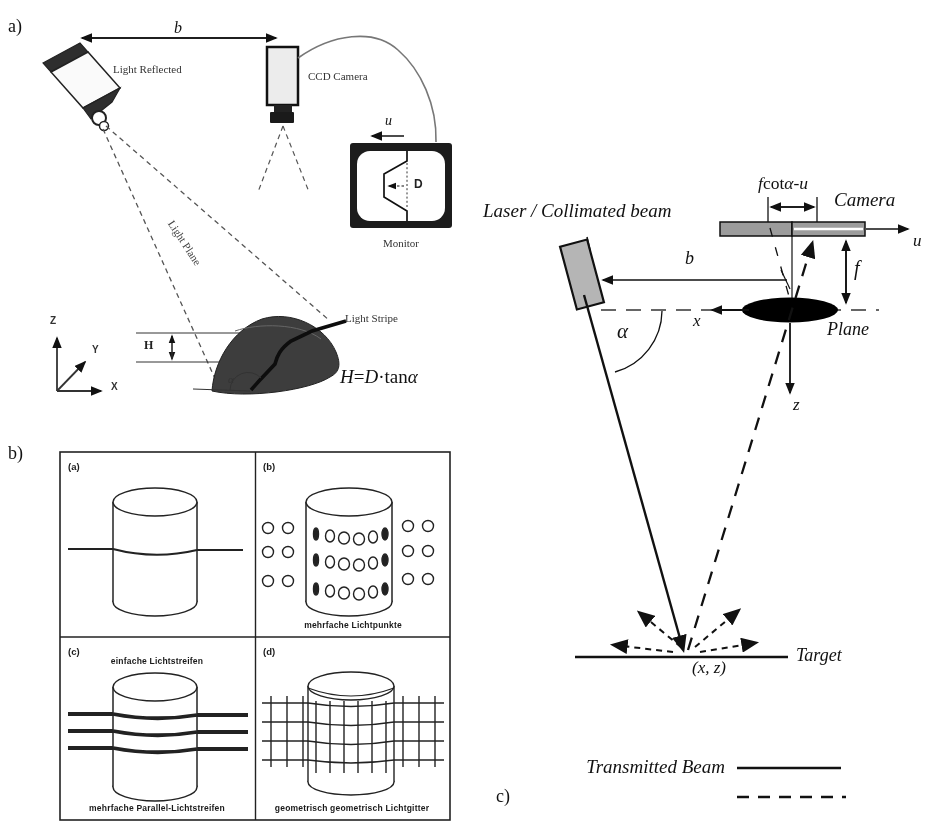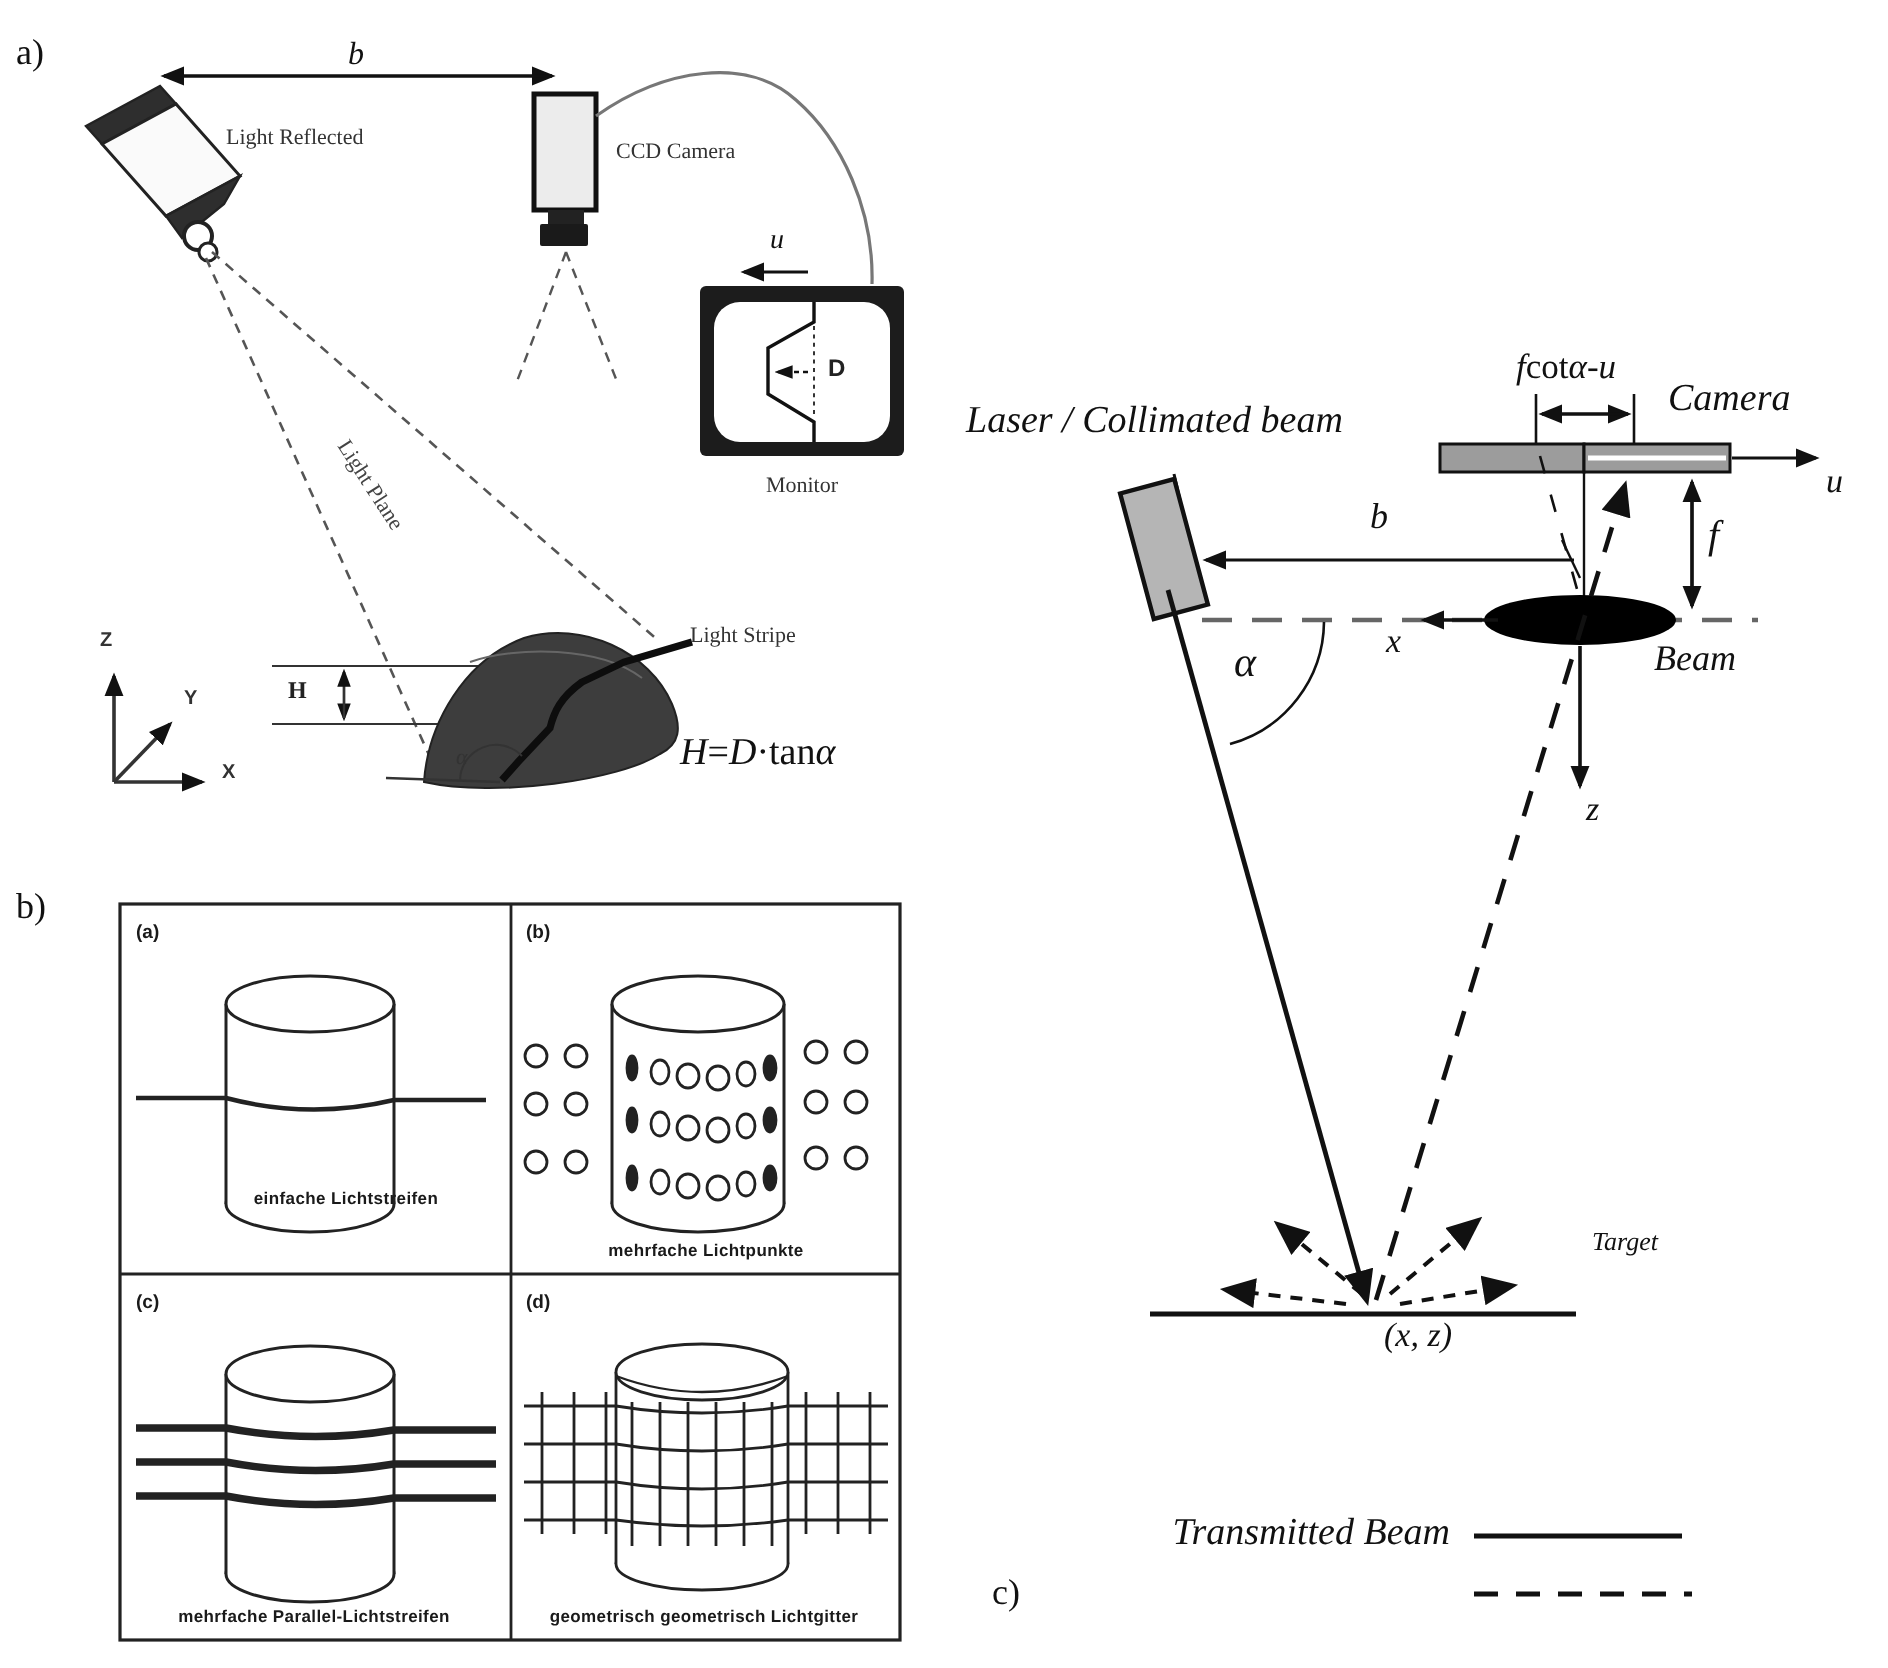--- a/index.html
+++ b/index.html
@@ -291,35 +291,35 @@
 <div class="lbl sans bold" style="left:111px;top:381px;font-size:10px;color:#333;">X</div>
 <div class="lbl serif" style="left:340px;top:367px;font-size:19px;">
   <i>H</i><span>=</span><i>D</i><span>·tan</span><i>α</i>
 </div>
 
 <div class="lbl tag" style="left:8px;top:444px;">b)</div>
 <div class="panel-tag" style="left:68px;top:461px;">(a)</div>
 <div class="panel-tag" style="left:263px;top:461px;">(b)</div>
 <div class="panel-tag" style="left:68px;top:646px;">(c)</div>
 <div class="panel-tag" style="left:263px;top:646px;">(d)</div>
-<div class="caption" style="left:62px;top:594px;width:190px;margin-left:16px;">einfache Lichtstreifen</div>
+<div class="caption" style="left:62px;top:656px;width:190px;">einfache Lichtstreifen</div>
 <div class="caption" style="left:258px;top:620px;width:190px;">mehrfache Lichtpunkte</div>
 <div class="caption" style="left:62px;top:803px;width:190px;">mehrfache Parallel-Lichtstreifen</div>
 <div class="caption" style="left:256px;top:803px;width:192px;">geometrisch geometrisch Lichtgitter</div>
 
 <div class="lbl big-it" style="left:483px;top:201px;">Laser / Collimated beam</div>
 <div class="lbl big-it" style="left:834px;top:190px;">Camera</div>
 <div class="lbl serif" style="left:758px;top:174px;font-size:17.5px;">
   <i>f</i><span>cot</span><i>α</i><span>-</span><i>u</i>
 </div>
 <div class="lbl it serif" style="left:913px;top:232px;font-size:17px;">u</div>
 <div class="lbl it serif" style="left:685px;top:249px;font-size:18px;">b</div>
 <div class="lbl it serif" style="left:854px;top:257px;font-size:20px;">f</div>
 <div class="lbl it serif" style="left:693px;top:312px;font-size:17px;">x</div>
 <div class="lbl it serif" style="left:793px;top:396px;font-size:17px;">z</div>
 <div class="lbl it serif" style="left:617px;top:320px;font-size:21px;">α</div>
-<div class="lbl it serif" style="left:827px;top:320px;font-size:18px;">Beam</div>
-<div class="lbl it serif" style="left:796px;top:614px;font-size:13px;">Target</div>
+<div class="lbl it serif" style="left:827px;top:320px;font-size:18px;">Plane</div>
+<div class="lbl it serif" style="left:796px;top:646px;font-size:18px;">Target</div>
 <div class="lbl it serif" style="left:664px;top:659px;font-size:17px;margin-left:28px;">(x, z)</div>
 <div class="legend-row" style="left:535px;top:756px;">Transmitted Beam</div>
 <div class="lbl tag" style="left:496px;top:787px;">c)</div>
 
 </div>
 
 </body></html>

